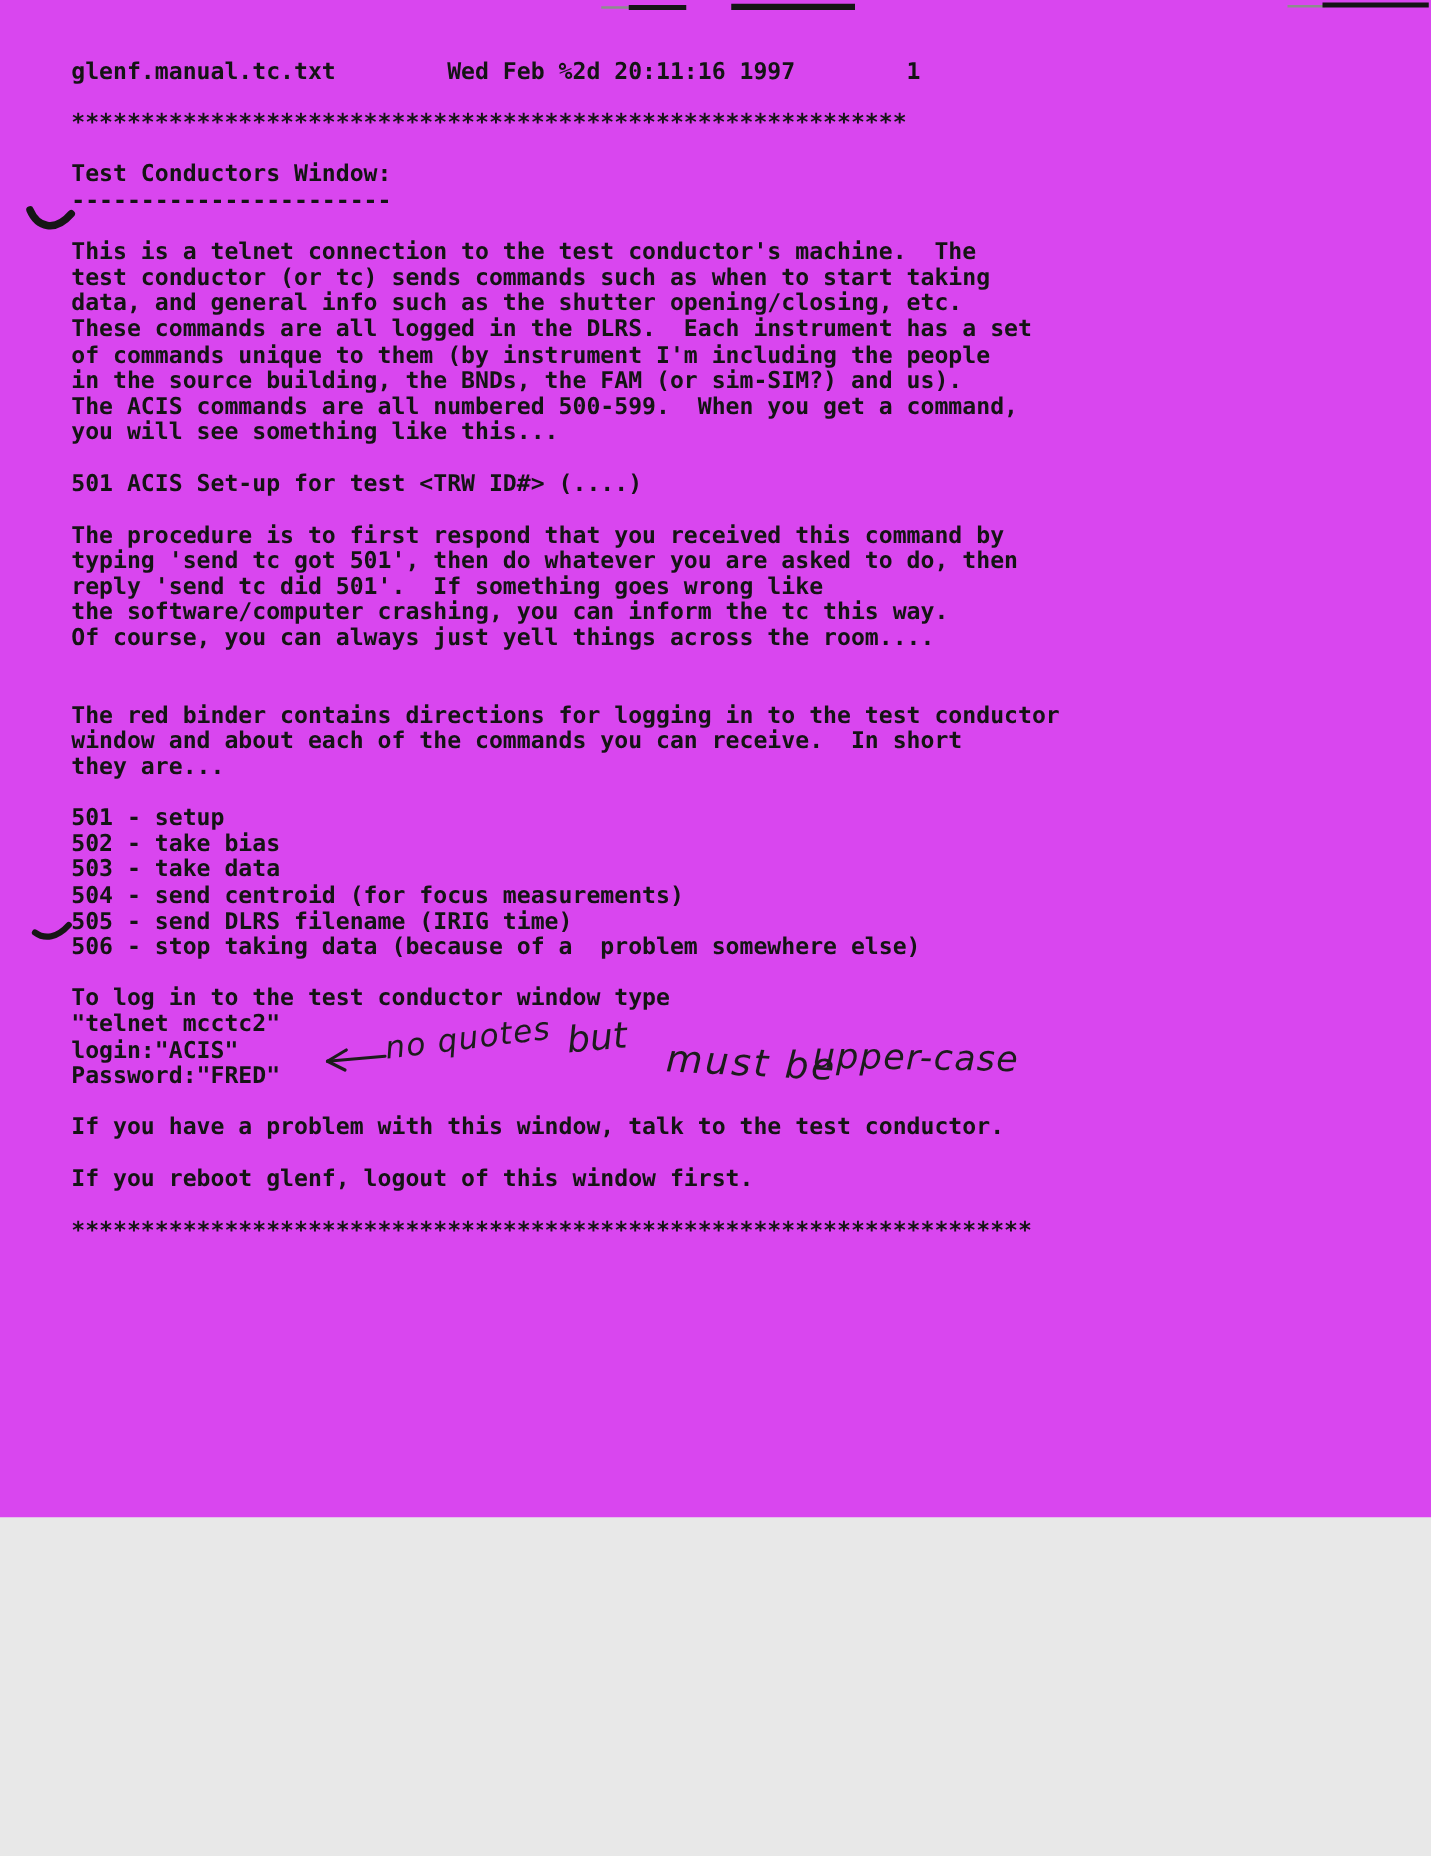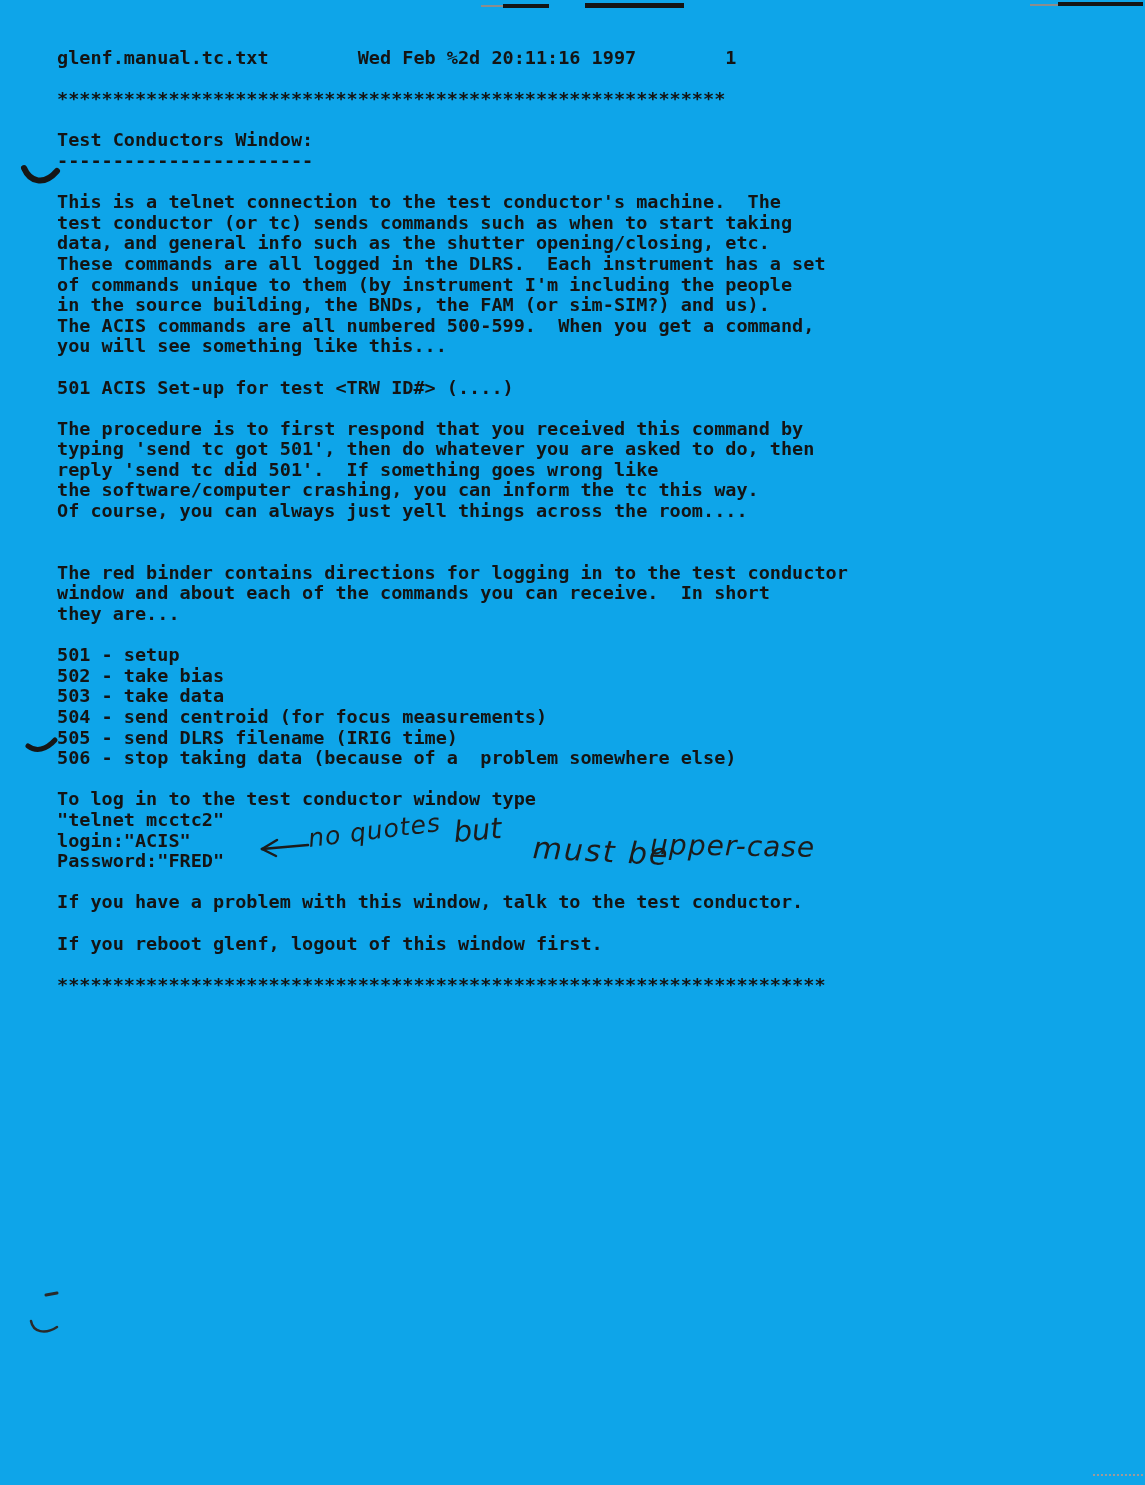--- a/index.html
+++ b/index.html
@@ -1,20 +1,20 @@
 <!DOCTYPE html>
 <html><head>
 <meta charset="utf-8">
 <style>
   html,body { margin:0; padding:0; background:#e8e8e8; }
   .page {
     position:relative;
-    width:1145px; height:1485px;
+    width:1145px; height:1214px;
     margin:0 auto;
-    background:#0ea5e9;
+    background:#d946ef;
     overflow:hidden;
   }
   
   .doc {
     position:absolute;
     left:57px; top:48px;
     font-family:"DejaVu Sans Mono","Liberation Mono",monospace;
     font-weight:700;
     font-size:18.5px;
     line-height:20.6px;

